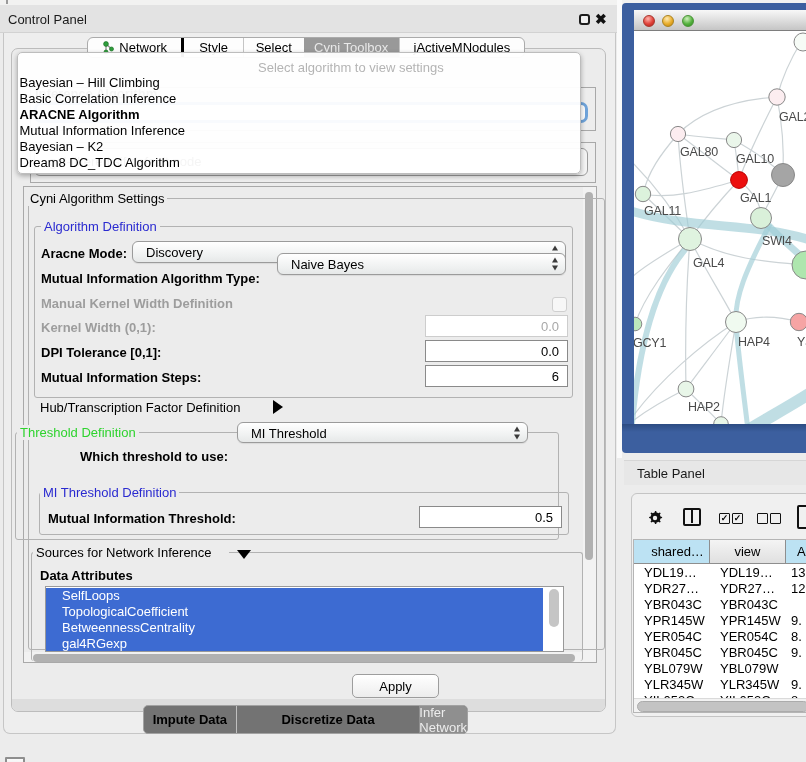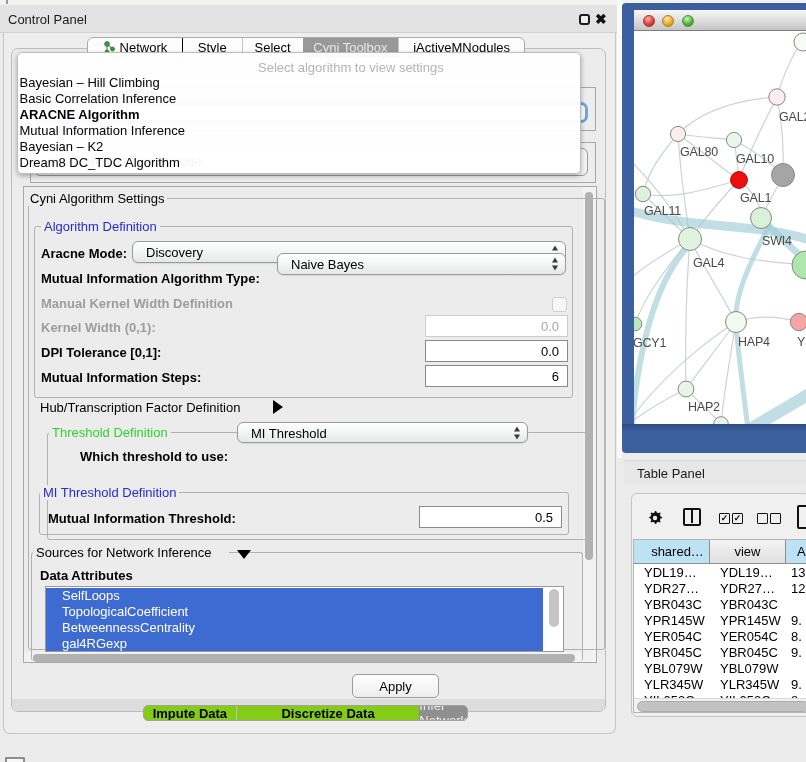--- a/index.html
+++ b/index.html
@@ -33,21 +33,21 @@
 <div class="abs" style="left:0;top:5px;width:617px;height:28px;background:#e3e3e3;border-bottom:1px solid #d2d2d2;box-sizing:border-box;"></div>
 <div class="lbl" style="left:8px;top:12px;color:#1a1a1a;">Control Panel</div>
 
 <div class="abs" style="left:579px;top:14px;width:7px;height:7px;border:2px solid #1c1c1c;border-radius:3px;background:#f0f0f0;"></div>
 <div class="abs" style="left:595px;top:11px;font-size:14px;font-weight:bold;color:#111;">✖</div>
 
 <div class="abs" style="left:11px;top:48px;width:595px;height:664px;border:1px solid #bcbcbc;border-radius:7px;background:#ececec;box-sizing:border-box;"></div>
 <div class="abs" style="left:12px;top:699px;width:593px;height:12px;background:#dddddd;border-radius:0 0 6px 6px;"></div>
 
 <div class="abs" id="toptabs" style="left:87px;top:37px;width:438px;height:21px;background:#fdfdfd;border:1px solid #ababab;border-radius:6px;box-sizing:border-box;display:flex;font-size:13px;">
-  <div style="width:94px;display:flex;align-items:center;justify-content:center;border-right:1px solid #000000;">
+  <div style="width:94px;display:flex;align-items:center;justify-content:center;border-right:3px solid #000000;">
     <svg width="13" height="14" viewBox="0 0 13 14" style="margin-right:4px;">
       <line x1="4" y1="3" x2="9" y2="7.5" stroke="#888" stroke-width="1.2"></line>
       <line x1="4" y1="3" x2="4" y2="11" stroke="#888" stroke-width="1.2"></line>
       <circle cx="4" cy="3" r="2.4" fill="#2f9e3c" stroke="#1c7427" stroke-width="0.7"></circle>
       <circle cx="9.5" cy="8" r="2" fill="#2f9e3c" stroke="#1c7427" stroke-width="0.7"></circle>
       <circle cx="4" cy="11" r="2" fill="#2f9e3c" stroke="#1c7427" stroke-width="0.7"></circle>
     </svg>
     <span>Network</span>
   </div>
   <div style="width:59px;display:flex;align-items:center;justify-content:center;border-right:1px solid #c5c5c5;">Style</div>
@@ -100,21 +100,21 @@
     <span>0.0</span>
   </div>
 <div class="lbl b" style="left:41px;top:370px;">Mutual Information Steps:</div>
 <div class="tfield" style="left:425px;top:365px;width:143px;height:22px;border:1px solid #8a8a8a;">
     <span>6</span>
   </div>
 
 <div class="lbl" style="left:40px;top:400px;">Hub/Transcription Factor Definition</div>
 <div class="abs" style="left:273px;top:400px;width:0;height:0;border-top:7px solid transparent;border-bottom:7px solid transparent;border-left:10px solid #000;"></div>
 
-<div class="fieldset" style="left:47px;top:432px;width:542px;height:106px;">
+<div class="fieldset" style="left:15px;top:432px;width:542px;height:106px;">
   <span class="legend" style="left:1px;color:#2ed32e;">Threshold Definition</span>
 </div>
 <div class="lbl b" style="left:80px;top:449px;">Which threshold to use:</div>
 <div class="combo" style="left:237px;top:422px;width:291px;height:21px;">
     <span class="ct">MI Threshold</span>
     <span class="spin"></span>
   </div>
 <div class="fieldset" style="left:39px;top:492px;width:528px;height:41px;">
   <span class="legend" style="left:0px;color:#2a2ad0;">MI Threshold Definition</span>
 </div>
@@ -142,21 +142,21 @@
   <div class="lbl" style="left:1.5px;top:22px;">Bayesian – Hill Climbing</div>
   <div class="lbl" style="left:1.5px;top:38px;">Basic Correlation Inference</div>
   <div class="lbl b" style="left:1.5px;top:54px;">ARACNE Algorithm</div>
   <div class="lbl" style="left:1.5px;top:70px;">Mutual Information Inference</div>
   <div class="lbl" style="left:1.5px;top:86px;">Bayesian – K2</div>
   <div class="lbl" style="left:1.5px;top:102px;">Dream8 DC_TDC Algorithm</div>
 </div>
 
 <div class="abs" style="left:352px;top:674px;width:85px;height:22px;border:1px solid #9d9d9d;border-radius:5px;background:linear-gradient(#ffffff,#ededed);font-size:13px;display:flex;align-items:center;justify-content:center;">Apply</div>
 
-<div class="abs" style="left:143px;top:705px;width:325px;height:16px;border:1px solid #a2a2a2;border-radius:5px;background:#84cc16;box-sizing:border-box;display:flex;font-size:13px;font-weight:bold;overflow:hidden;gap:32px;">
+<div class="abs" style="left:143px;top:705px;width:325px;height:29px;border:1px solid #a2a2a2;border-radius:5px;background:#737373;box-sizing:border-box;display:flex;font-size:13px;font-weight:bold;overflow:hidden;gap:32px;">
   <div style="width:97px;display:flex;align-items:center;justify-content:center;border-right:1px solid #c0c0c0;box-sizing:border-box;">Impute Data</div>
   <div style="width:124px;display:flex;align-items:center;justify-content:center;box-sizing:border-box;">Discretize Data</div>
   <div style="flex:1;display:flex;align-items:center;justify-content:center;background:#8f8f8f;color:#ededed;font-weight:normal;">Infer Network</div>
 </div>
 
 <div class="abs" style="left:5px;top:757px;width:16px;height:12px;border:2px solid #8e8e8e;border-radius:1px;background:linear-gradient(#fbfbfb,#e2e2e2);"></div>
 
 <div class="abs" style="left:617px;top:0;width:5px;height:458px;background:#fafafa;"></div>
 
 <div class="abs" style="left:622px;top:3px;width:184px;height:450px;background:#3c5f9f;border-radius:4px 0 0 4px;"></div>

